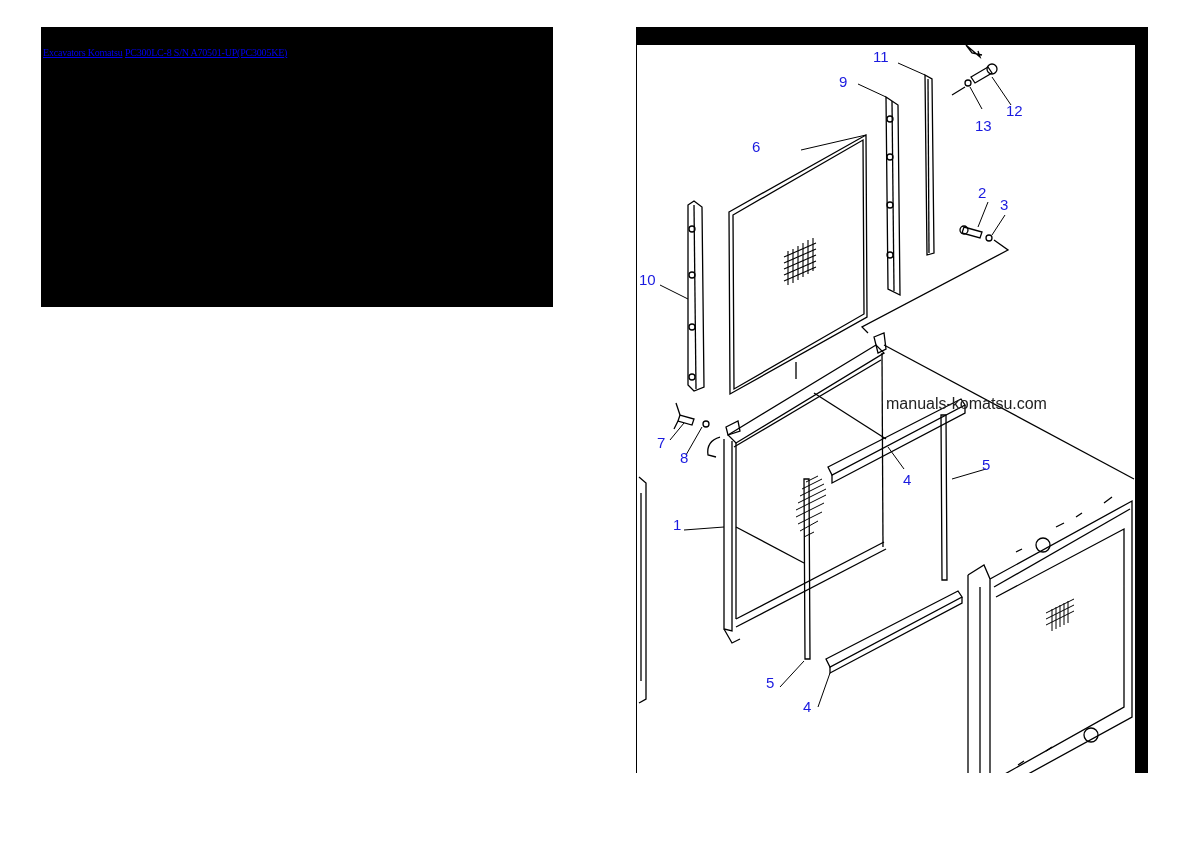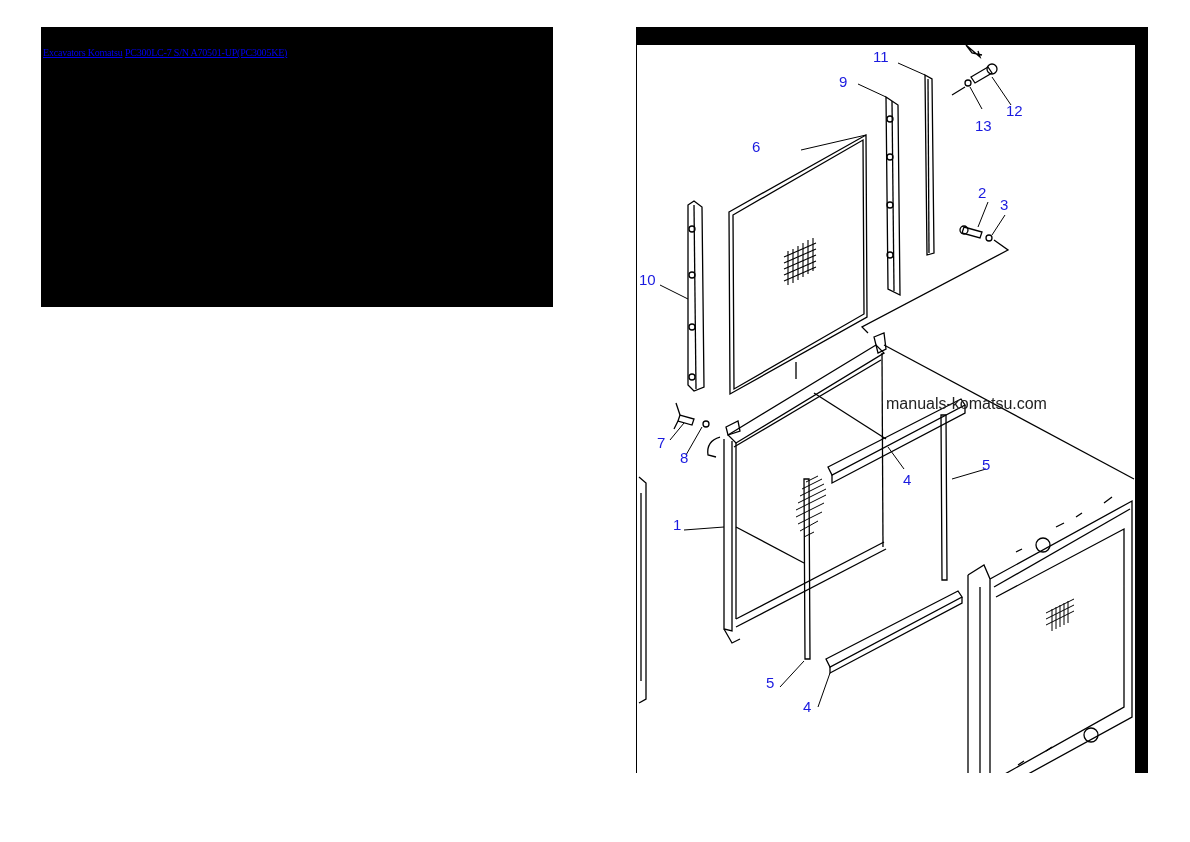--- a/index.html
+++ b/index.html
@@ -14,21 +14,21 @@
   svg.parts { position: absolute; left: 0; top: 0; }
   .lbl { font-family: "Liberation Sans", sans-serif; font-size: 15px; fill: #1a1adf; }
   .wm { font-family: "Liberation Sans", sans-serif; font-size: 16px; fill: #222; }
 </style>
 </head>
 <body>
 
 <div class="header-box">
   <div class="breadcrumb">
     <a href="#">Excavators Komatsu</a>
-    <a href="#">PC300LC-7 S/N A70501-UP(PC3005KE)</a>
+    <a href="#">PC300LC-8 S/N A70501-UP(PC3005KE)</a>
   </div>
 </div>
 
 <div class="diagram-wrap">
   <div class="diagram-topbar"></div>
   <div class="diagram-leftline"></div>
 
   <svg class="parts" width="512" height="746" viewBox="0 0 512 746">
     <g stroke="#000" fill="none" stroke-width="1.3">
 

